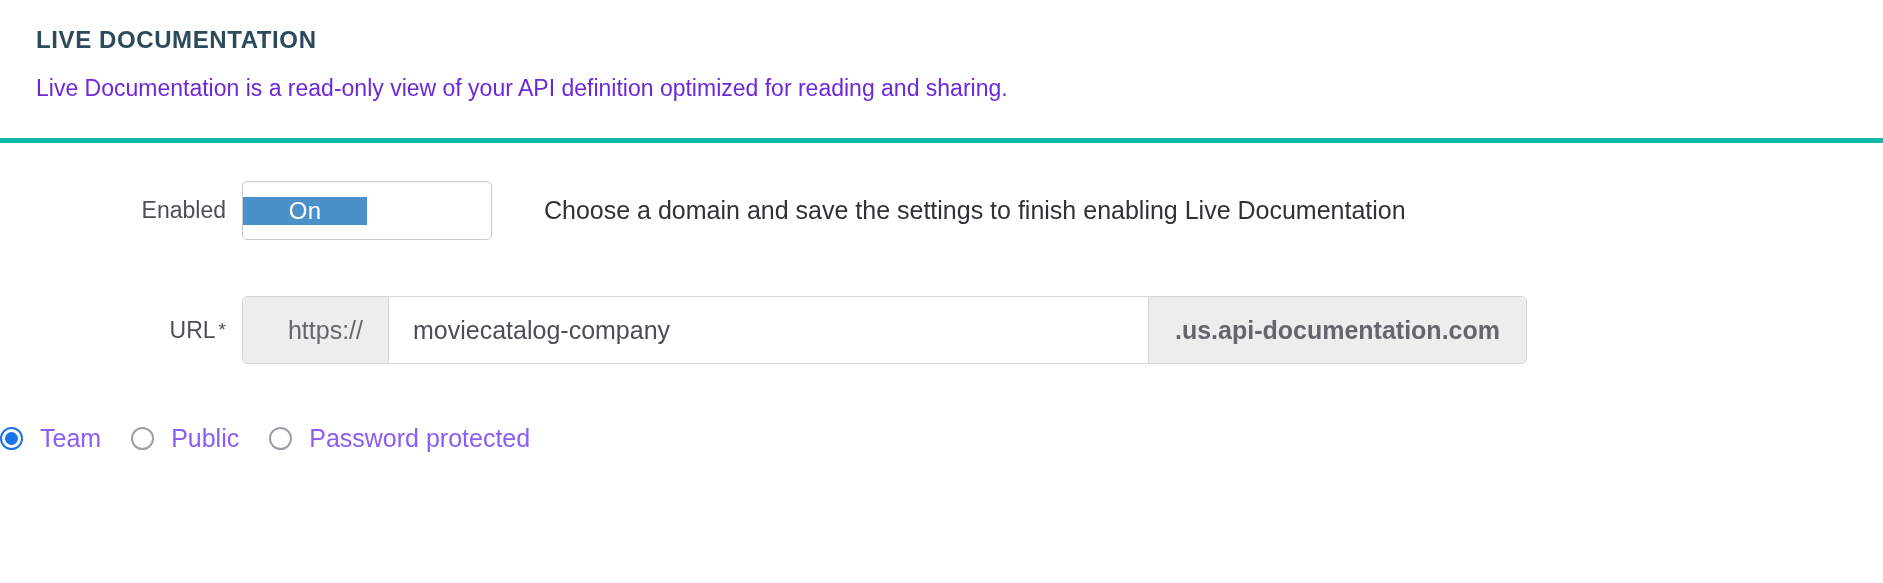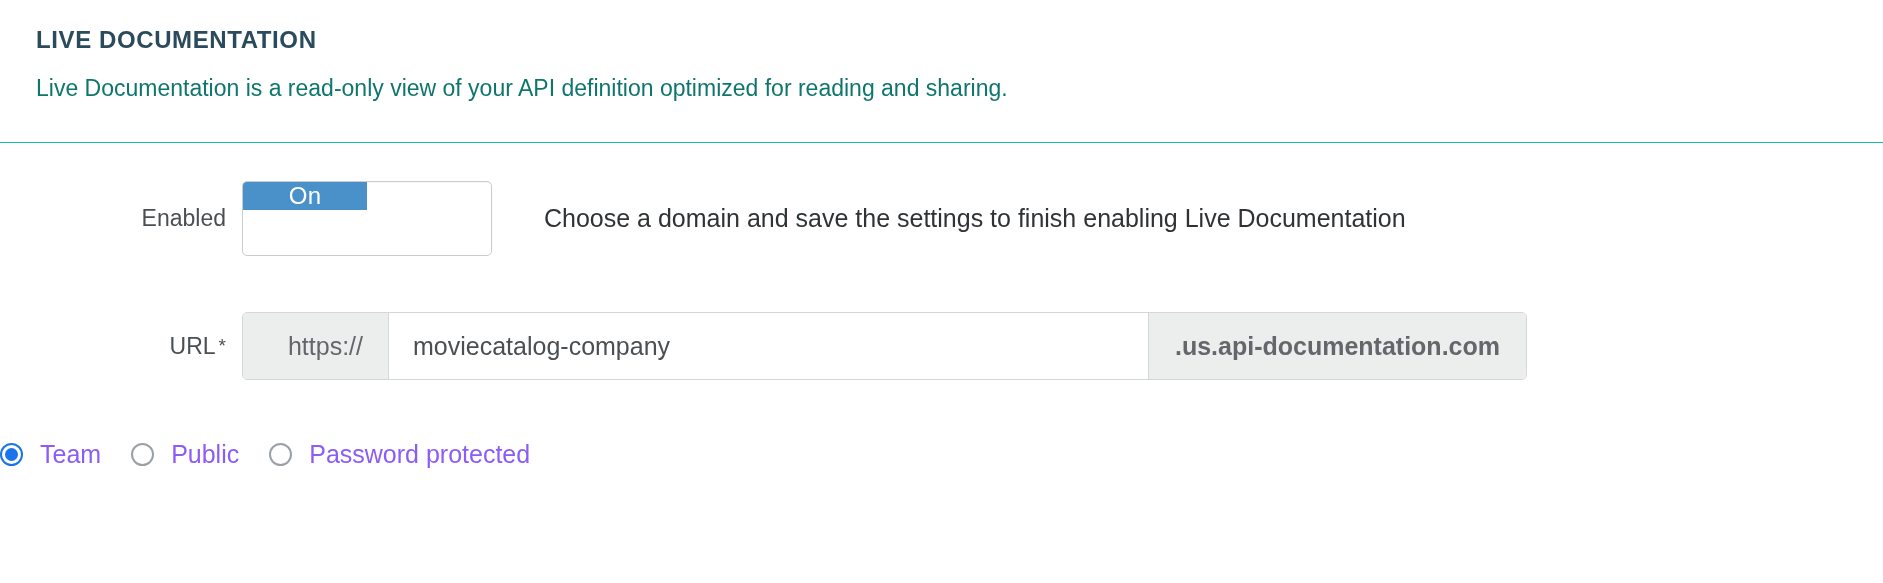--- a/index.html
+++ b/index.html
@@ -19,37 +19,37 @@
     width: 1883px;
     height: 583px;
     position: relative;
     background: #ffffff;
     box-sizing: border-box;
   }
 
   
   .panel-header {
     padding: 26px 0 0 36px;
-    border-bottom: 1px solid #14b8a6;
+    border-bottom: 5px solid #14b8a6;
     height: 143px;
     box-sizing: border-box;
   }
   .panel-title {
     font-size: 24px;
     font-weight: bold;
     letter-spacing: 0.6px;
     color: #2b4a5c;
     text-transform: uppercase;
     margin: 0;
     line-height: 1.2;
     font-family: "Liberation Sans", sans-serif;
   }
   .panel-subtitle {
     font-size: 23px;
-    color: #0f766e;
+    color: #6d28d9;
     margin: 19px 0 0 0;
     line-height: 1.25;
     font-weight: normal;
   }
 
   
   .form-body {
     padding-top: 16px;
   }
 
@@ -75,26 +75,26 @@
   .req-star {
     color: #4a4f54;
     font-size: 19px;
     vertical-align: 2px;
     margin-left: 3px;
   }
 
   
   .toggle {
     width: 250px;
-    height: 75px;
+    height: 59px;
     border: 1px solid #c8ccd0;
     border-radius: 5px;
     background: #ffffff;
     display: flex;
-    align-items: flex-start;
+    align-items: center;
     box-sizing: border-box;
     overflow: hidden;
     cursor: pointer;
     flex: 0 0 auto;
     box-shadow: 0 1px 1px rgba(0,0,0,0.03) inset;
   }
   .toggle-on {
     width: 124px;
     background: #4a90c9;
     color: #ffffff;

